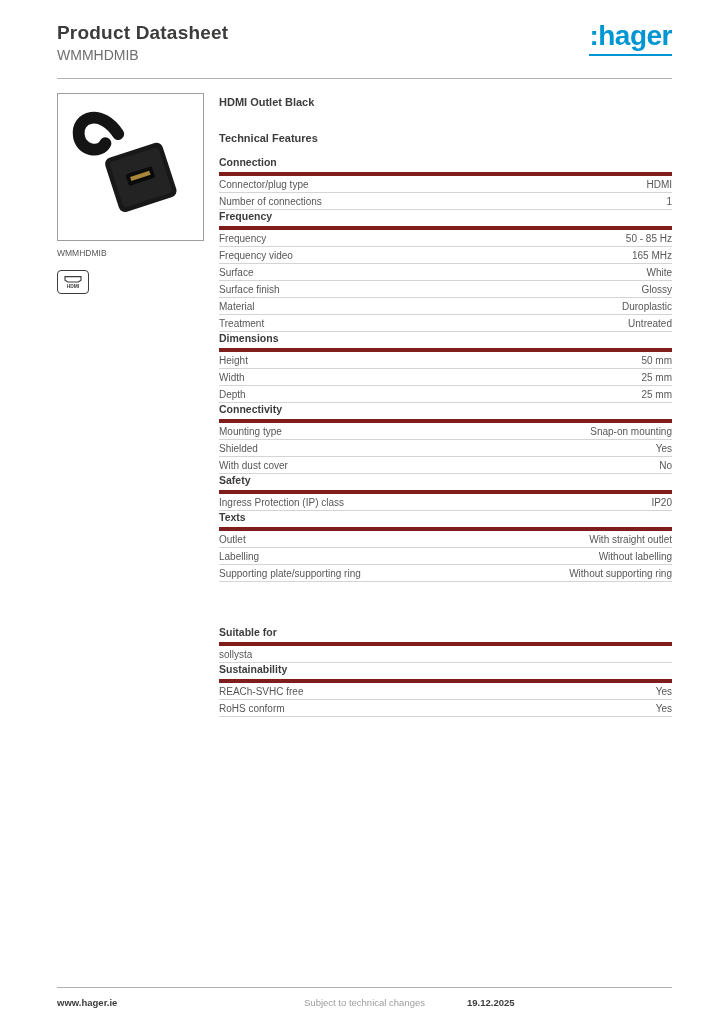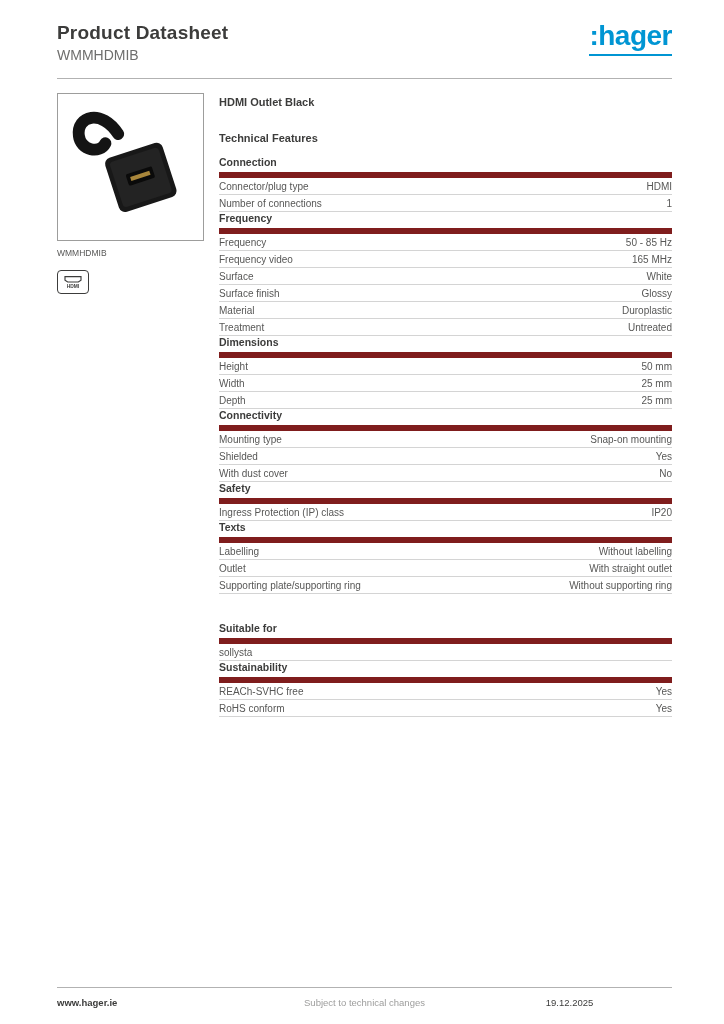--- a/index.html
+++ b/index.html
@@ -40,45 +40,45 @@
     display: flex; align-items: center; justify-content: center; background: #fff;
   }
 
   .specs { flex: 1; min-width: 0; padding-top: 3px; }
   .product-name { font-size: 11px; font-weight: bold; color: #3c3c3b; }
   .features-title { font-size: 11px; font-weight: bold; color: #3c3c3b; margin-top: 24px; }
 
   .spec-section { margin-top: 0; }
   .spec-section:first-child { margin-top: 12px; }
   
-  .spec-section:nth-child(9) { margin-top: 28px; }
+  .spec-section:nth-child(9) { margin-top: 44px; }
   .section-title {
     font-size: 10.5px; font-weight: bold; color: #3c3c3b;
-    padding-bottom: 4px; border-bottom: 6px solid #7f1d1d;
+    padding-bottom: 4px; border-bottom: 4px solid #7f1d1d;
   }
   .spec-row {
     display: flex; justify-content: space-between; align-items: baseline;
     font-size: 10px; color: #575756;
     padding: 3px 0 2px 0;
     border-bottom: 1px solid #d4d4d4;
   }
   .spec-label { text-align: right; }
   .spec-value { text-align: right; }
 
   
   .footer {
     position: absolute; left: 57px; right: 52px; bottom: 16px;
     border-top: 1px solid #b2b2b2; padding-top: 9px;
     display: flex; align-items: baseline;
     font-size: 9.5px;
   }
   .footer > div { flex: 1; }
   .footer-website { text-align: left; font-weight: bold; color: #3c3c3b; text-decoration: none; }
   .footer-note { text-align: center; color: #9d9d9c; }
-  .footer-date { text-align: center; font-weight: normal; color: #3c3c3b; }
+  .footer-date { text-align: left; font-weight: bold; color: #3c3c3b; }
 </style>
 </head>
 <body>
 
 <div class="page">
 
   <div class="header">
     <div>
       <div class="page-title">Product Datasheet</div>
       <div class="page-subtitle">WMMHDMIB</div>
@@ -192,26 +192,26 @@
           <section class="spec-section">
             <div class="section-title">Safety</div>
             <div class="spec-row">
               <span class="spec-label">Ingress Protection (IP) class</span>
               <span class="spec-value">IP20</span>
             </div>
           </section>
           <section class="spec-section">
             <div class="section-title">Texts</div>
             <div class="spec-row">
+              <span class="spec-label">Outlet</span>
+              <span class="spec-value">With straight outlet</span>
+            </div>
+            <div class="spec-row">
               <span class="spec-label">Labelling</span>
               <span class="spec-value">Without labelling</span>
-            </div>
-            <div class="spec-row">
-              <span class="spec-label">Outlet</span>
-              <span class="spec-value">With straight outlet</span>
             </div>
             <div class="spec-row">
               <span class="spec-label">Supporting plate/supporting ring</span>
               <span class="spec-value">Without supporting ring</span>
             </div>
           </section>
           <section class="spec-section">
             <div class="section-title">Suitable for</div>
             <div class="spec-row">
               <span class="spec-label">sollysta</span>

